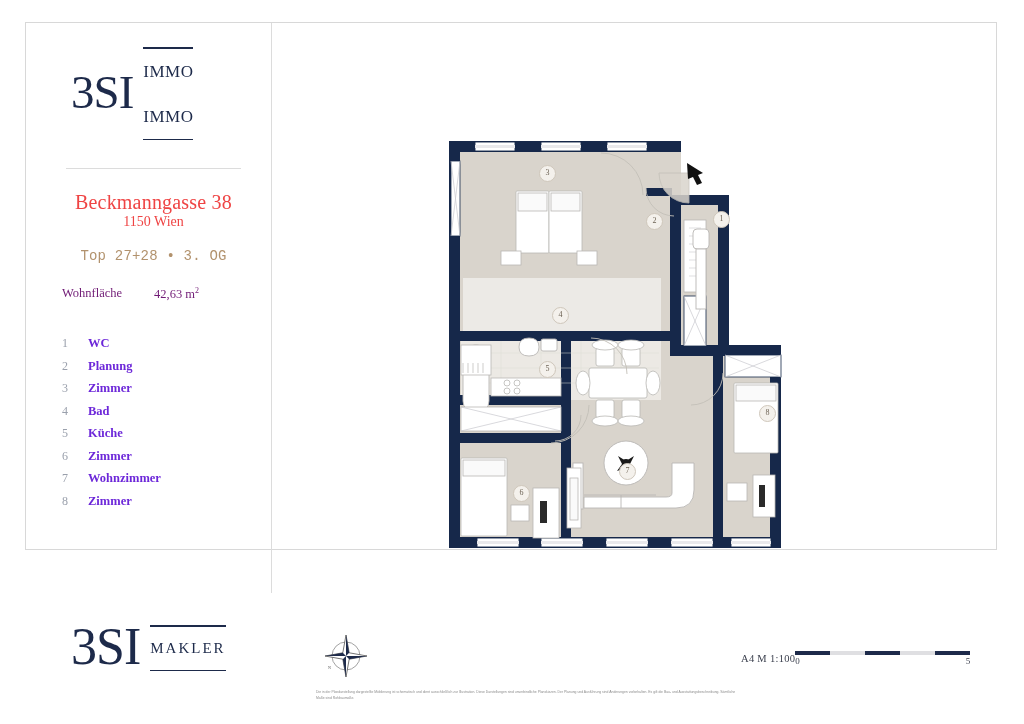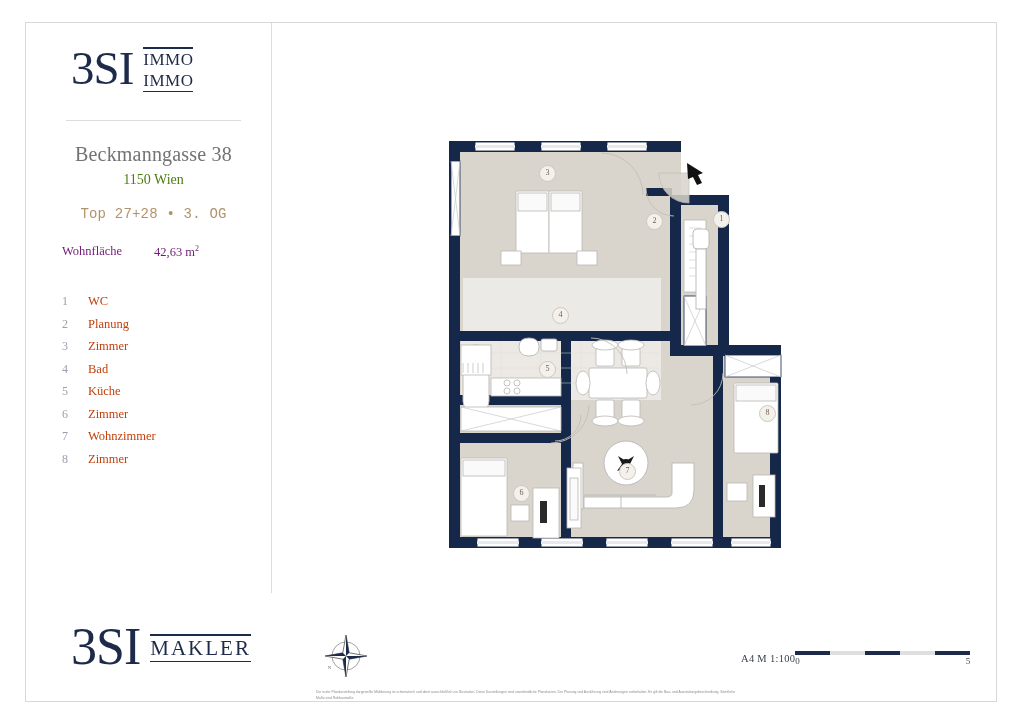--- a/index.html
+++ b/index.html
@@ -1,46 +1,46 @@
 <!DOCTYPE html>
 <html><head>
 <meta charset="utf-8">
 <style>
   html,body{margin:0;padding:0;background:#fff;}
   body{width:1024px;height:724px;font-family:"Liberation Serif",serif;color:#2a2f3d;overflow:hidden;}
-  .page{position:absolute;left:25px;top:22px;width:972px;height:680px;border:1px solid #d8d8d8;background:#fff;box-sizing:border-box;}
+  .page{position:absolute;left:25px;top:22px;width:972px;height:528px;border:1px solid #d8d8d8;background:#fff;box-sizing:border-box;}
   .vdivider{position:absolute;left:245px;top:0;width:1px;height:570px;background:#dcdcdc;}
 
   
   .leftcol{position:absolute;left:20px;top:22px;width:215px;}
   .logo-top{display:flex;align-items:center;gap:10px;padding-left:25px;}
   .logo-3si{font-family:"Liberation Serif",serif;font-size:47px;line-height:1;letter-spacing:-1px;color:#1d2a4a;font-weight:400;}
   .logo-stack{display:flex;flex-direction:column;justify-content:center;line-height:1;padding-top:2px;}
   .logo-stack .bar{height:1.5px;background:#1d2a4a;width:100%;}
-  .logo-stack .w{font-size:17px;letter-spacing:0.5px;color:#1d2a4a;padding:2px 0;text-align:center;}
+  .logo-stack .w{font-size:17px;letter-spacing:0.5px;color:#1d2a4a;padding:14px 0;text-align:center;}
   .hr-thin{margin:28px 20px 0 20px;height:1px;background:#dcdcdc;}
 
   .addr{margin-top:22px;text-align:center;}
-  .addr .street{font-size:20px;color:#737373;letter-spacing:0.2px;}
-  .addr .city{font-size:14px;margin-top:6px;color:#4d7c0f;}
+  .addr .street{font-size:20px;color:#ef4444;letter-spacing:0.2px;}
+  .addr .city{font-size:14px;color:#ef4444;}
   .addr .top{font-size:14px;margin-top:18px;color:#b2926d;letter-spacing:0.2px;font-family:Liberation Mono, monospace;}
 
   .areaRow{margin-top:22px;display:flex;padding:0 12px 0 16px;font-size:12.5px;color:#701a75;}
   .areaRow .lbl{flex:1;}
   .areaRow .val{width:95px;text-align:left;}
   .areaRow sup{font-size:8px;vertical-align:super;}
 
   .legend{margin-top:34px;padding-left:16px;}
   .legend .row{display:flex;align-items:baseline;margin-bottom:7.5px;font-size:12.5px;}
   .legend .num{width:26px;color:#9aa0ac;font-size:12px;}
-  .legend .nm{color:#c2410c;}
+  .legend .nm{color:#6d28d9;font-weight:bold;}
 
   .logo-bot{position:absolute;left:20px;top:598px;display:flex;align-items:center;gap:10px;padding-left:25px;}
   .logo-bot .logo-3si{font-size:52px;}
-  .logo-bot .w{font-size:21px;letter-spacing:2px;}
+  .logo-bot .w{font-size:15px;letter-spacing:2px;}
 
   
   .compass{position:absolute;left:295px;top:608px;width:50px;height:50px;}
   .disclaimer{position:absolute;left:290px;top:666px;width:420px;font-size:3.4px;line-height:1.85;color:#8d8d8d;font-family:"Liberation Sans",sans-serif;}
   .scalewrap{position:absolute;left:715px;top:628px;display:flex;align-items:center;}
   .scaletxt{font-size:10.5px;color:#3a3f4d;letter-spacing:0.3px;}
   .scalebar{position:relative;width:175px;}
   .scalebar .segs{display:flex;height:4px;}
   .scalebar .segs i{flex:1;}
   .scalebar .segs i.on{background:#1d2a4a;}

